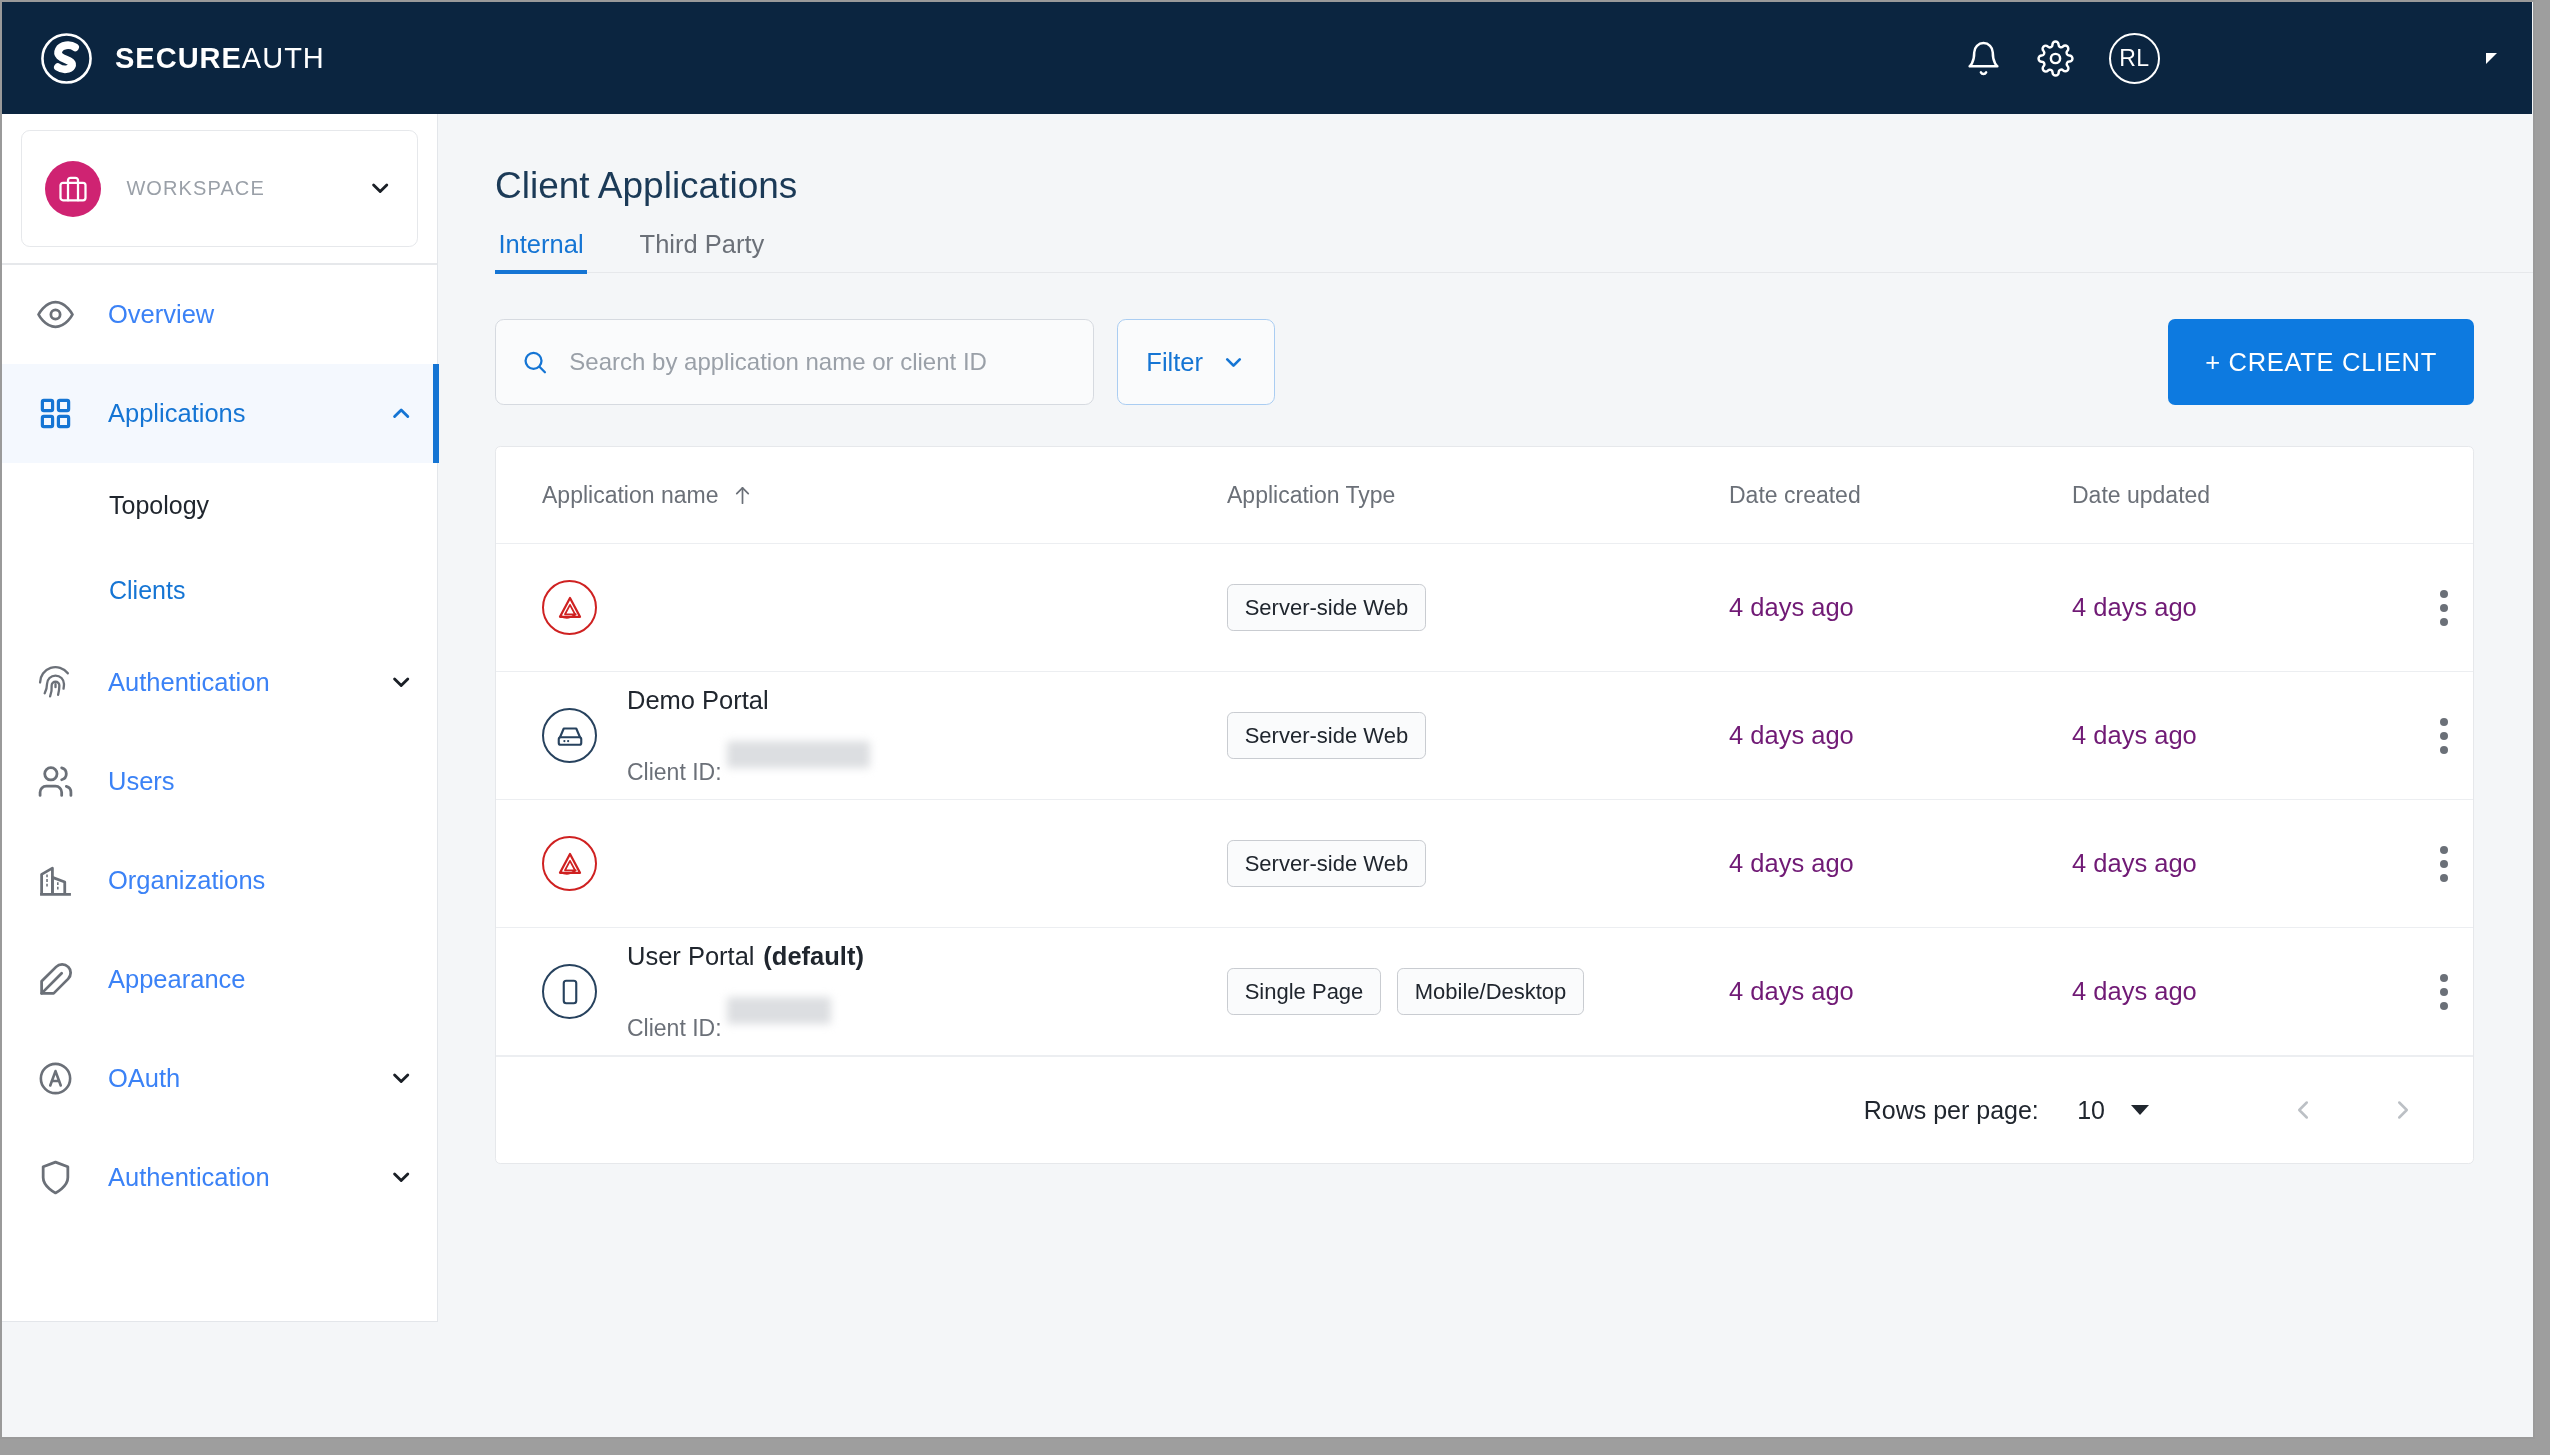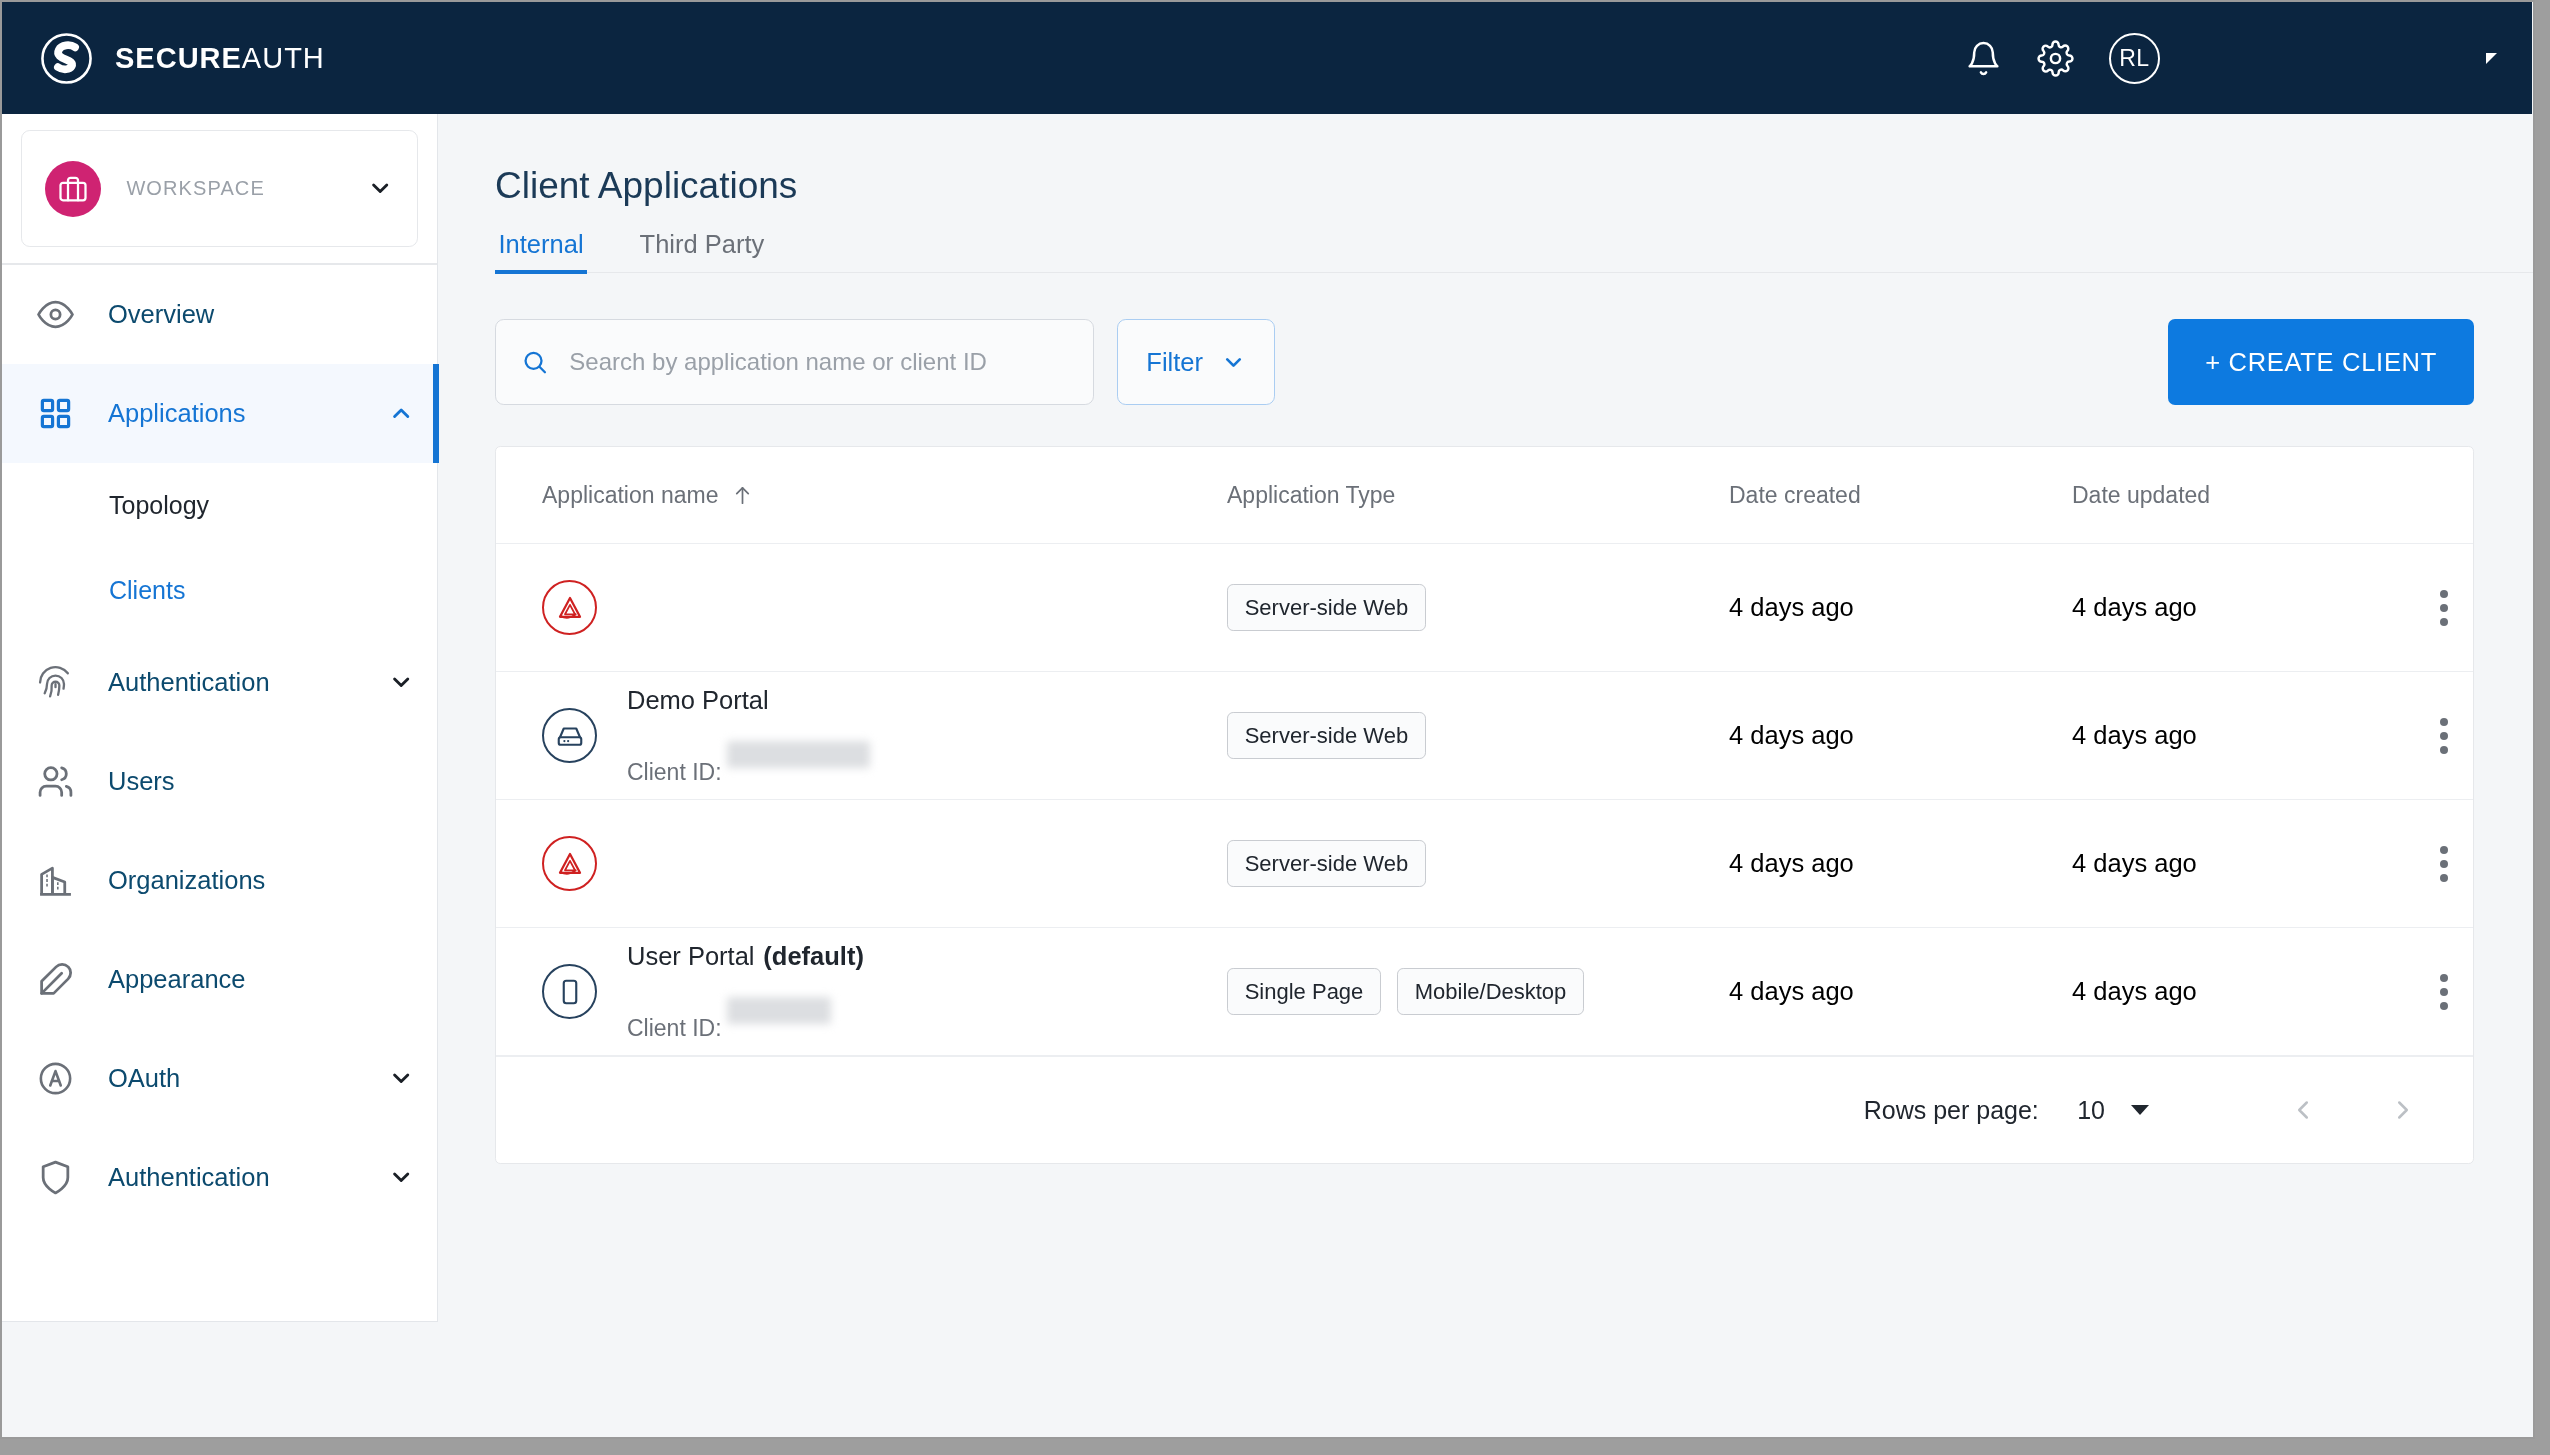--- a/index.html
+++ b/index.html
@@ -132,21 +132,21 @@
     position: relative;
   }
   .nav-icon {
     width: 40px; height: 40px;
     flex: none;
     display: flex; align-items: center; justify-content: center;
   }
   .nav-label {
     margin-left: 33px;
     font-size: 25.5px;
-    color: #0c4a6e;
+    color: #3b82f6;
     flex: 1;
   }
   .nav-item.active {
     background: #f4f8fe;
   }
   .nav-item.active::after {
     content: "";
     position: absolute;
     right: -1.8px; top: 0; bottom: 0;
     width: 6.2px;
@@ -320,21 +320,21 @@
   .badge {
     border: 1.8px solid #c9ccd1;
     border-radius: 6.2px;
     background: #fafbfc;
     color: #20262e;
     font-size: 22px;
     padding: 9.7px 16.7px;
     margin-right: 16px;
     white-space: nowrap;
   }
-  .date-text { font-size: 25.5px; color: #000000; }
+  .date-text { font-size: 25.5px; color: #701a75; }
 
   .kebab {
     display: flex; flex-direction: column;
     gap: 6.2px; cursor: pointer;
     padding: 8.8px;
   }
   .kebab span {
     width: 8px; height: 8px; border-radius: 50%;
     background: #6b7078;
     display: block;

